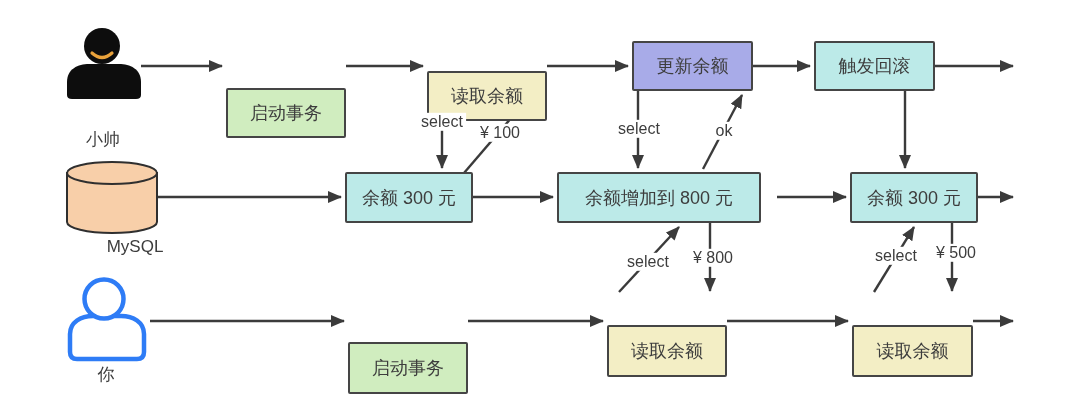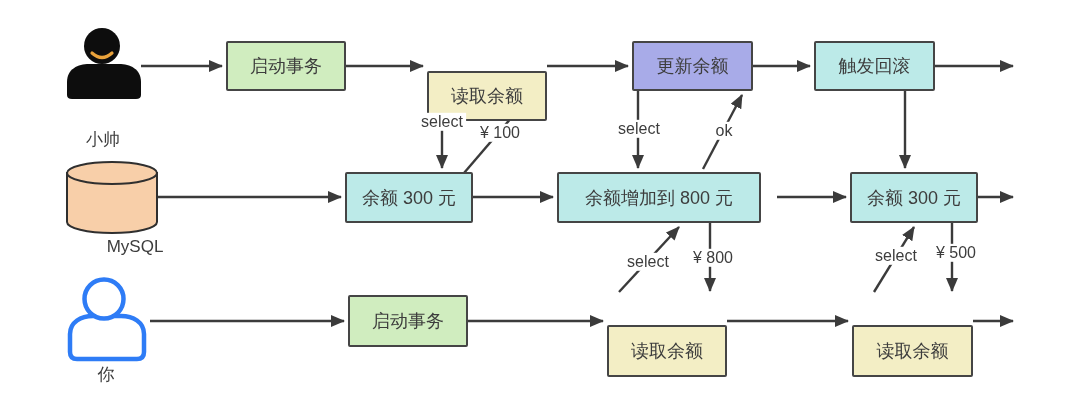--- a/index.html
+++ b/index.html
@@ -6,21 +6,21 @@
   html,body { background:#ffffff; }
   body { font-family:"Liberation Sans", sans-serif; }
   .stage { position:relative; width:1080px; height:413px; background:#fff; overflow:hidden; }
   svg.overlay { position:absolute; left:0; top:0; width:1080px; height:413px; }
   .arrow { stroke:var(--line-dark,#3b3b3b); stroke-width:2.4; fill:none; }
   .node {
     position:absolute; display:flex; align-items:center; justify-content:center;
     border:2px solid #454545; border-radius:2px; font-size:18px; color:#3d3d3d;
     white-space:nowrap;
   }
-  .green  { background:var(--step-green,#d0edbf); }
+  .green  { background:var(--step-green,#d0edbf);margin-top:47px; }
   .yellow { background:var(--step-yellow,#f3eec5);margin-top:30px; }
   .purple { background:var(--step-purple,#a8abe8); }
   .cyan   { background:var(--state-cyan,#bceae8); }
   .edge-label {
     position:absolute; transform:translate(-50%,-50%); background:#fff;
     padding:0 3px; font-size:16px; color:#3d3d3d; white-space:nowrap; line-height:1.15;
   }
   .actor-label {
     position:absolute; transform:translate(-50%,-50%); font-size:17px; color:#3d3d3d;
     white-space:nowrap;

